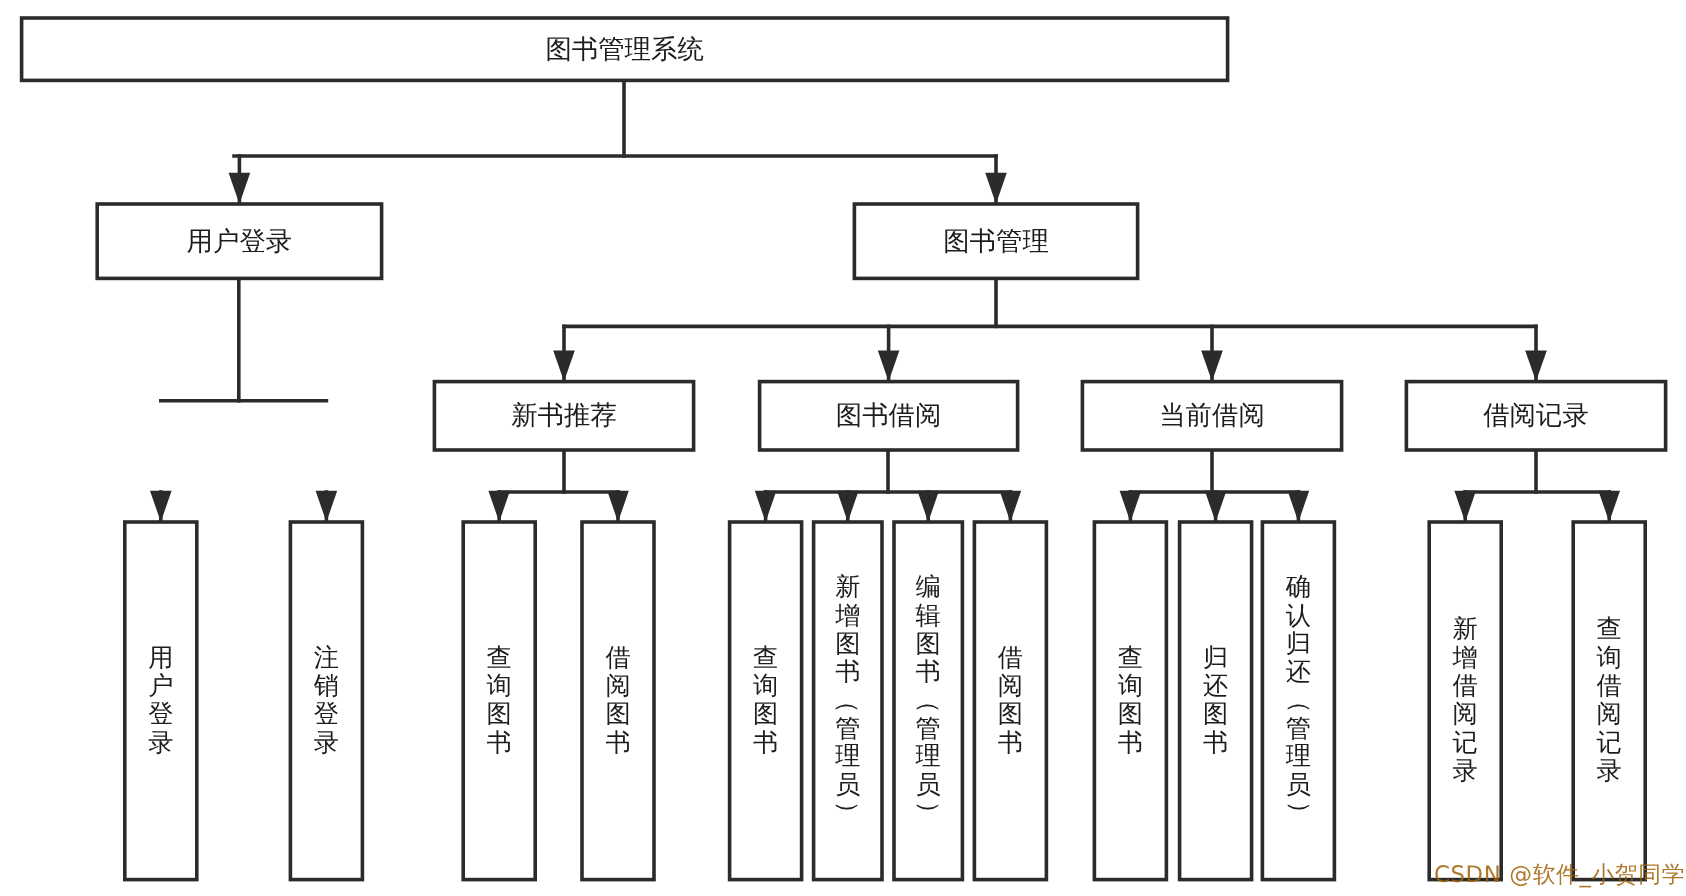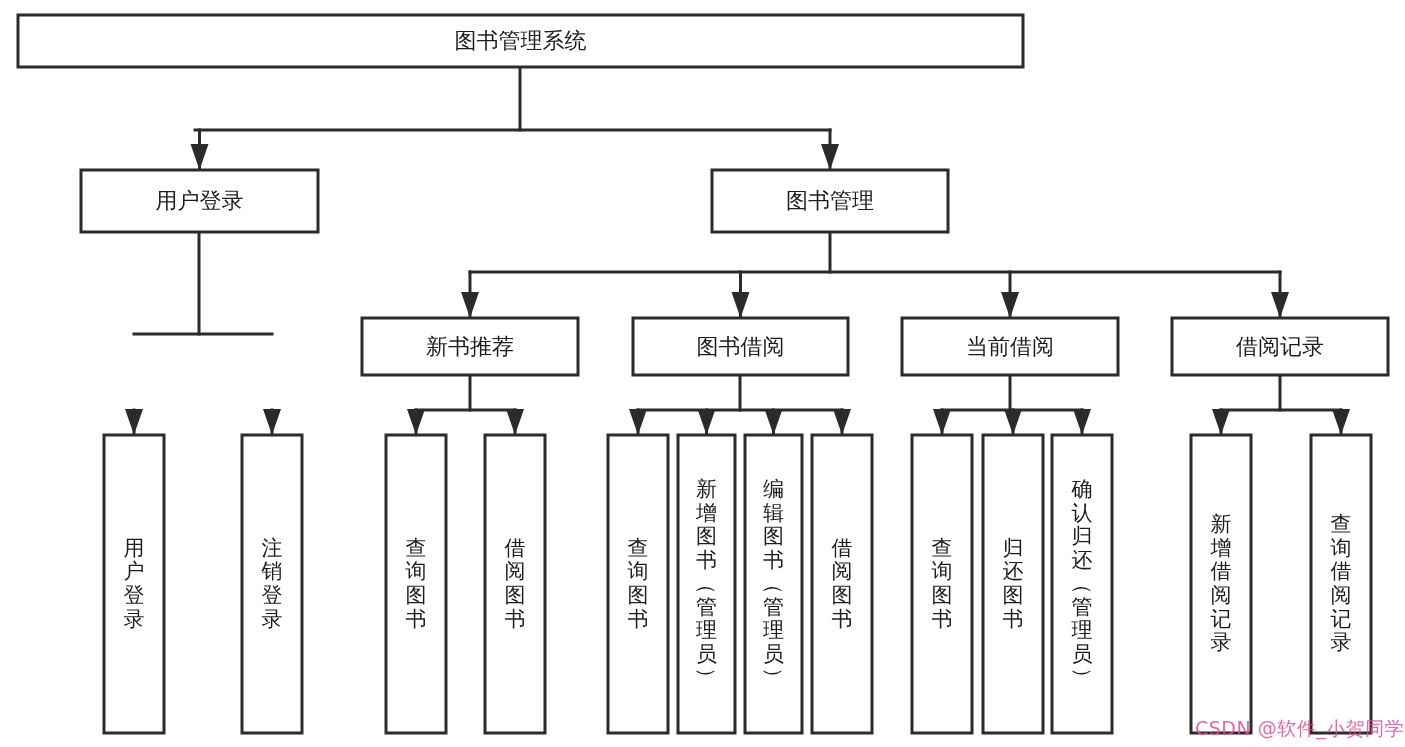--- a/index.html
+++ b/index.html
@@ -27,21 +27,21 @@
     text-align:center;
     pointer-events:none;
     white-space:pre;
   }
   .leaf-label span{display:block;}
   .leaf-label span.rot{transform:rotate(90deg);}
   .watermark{
     position:absolute;
     font-family:"DejaVu Sans","Liberation Sans",sans-serif;
     font-size:19px;
-    color:#ec4899;
+    color:#a16207;
     opacity:.85;
     white-space:nowrap;
     letter-spacing:.5px;
   }
 </style>
 </head>
 <body>
 
 <div id="diagram-root">
 

